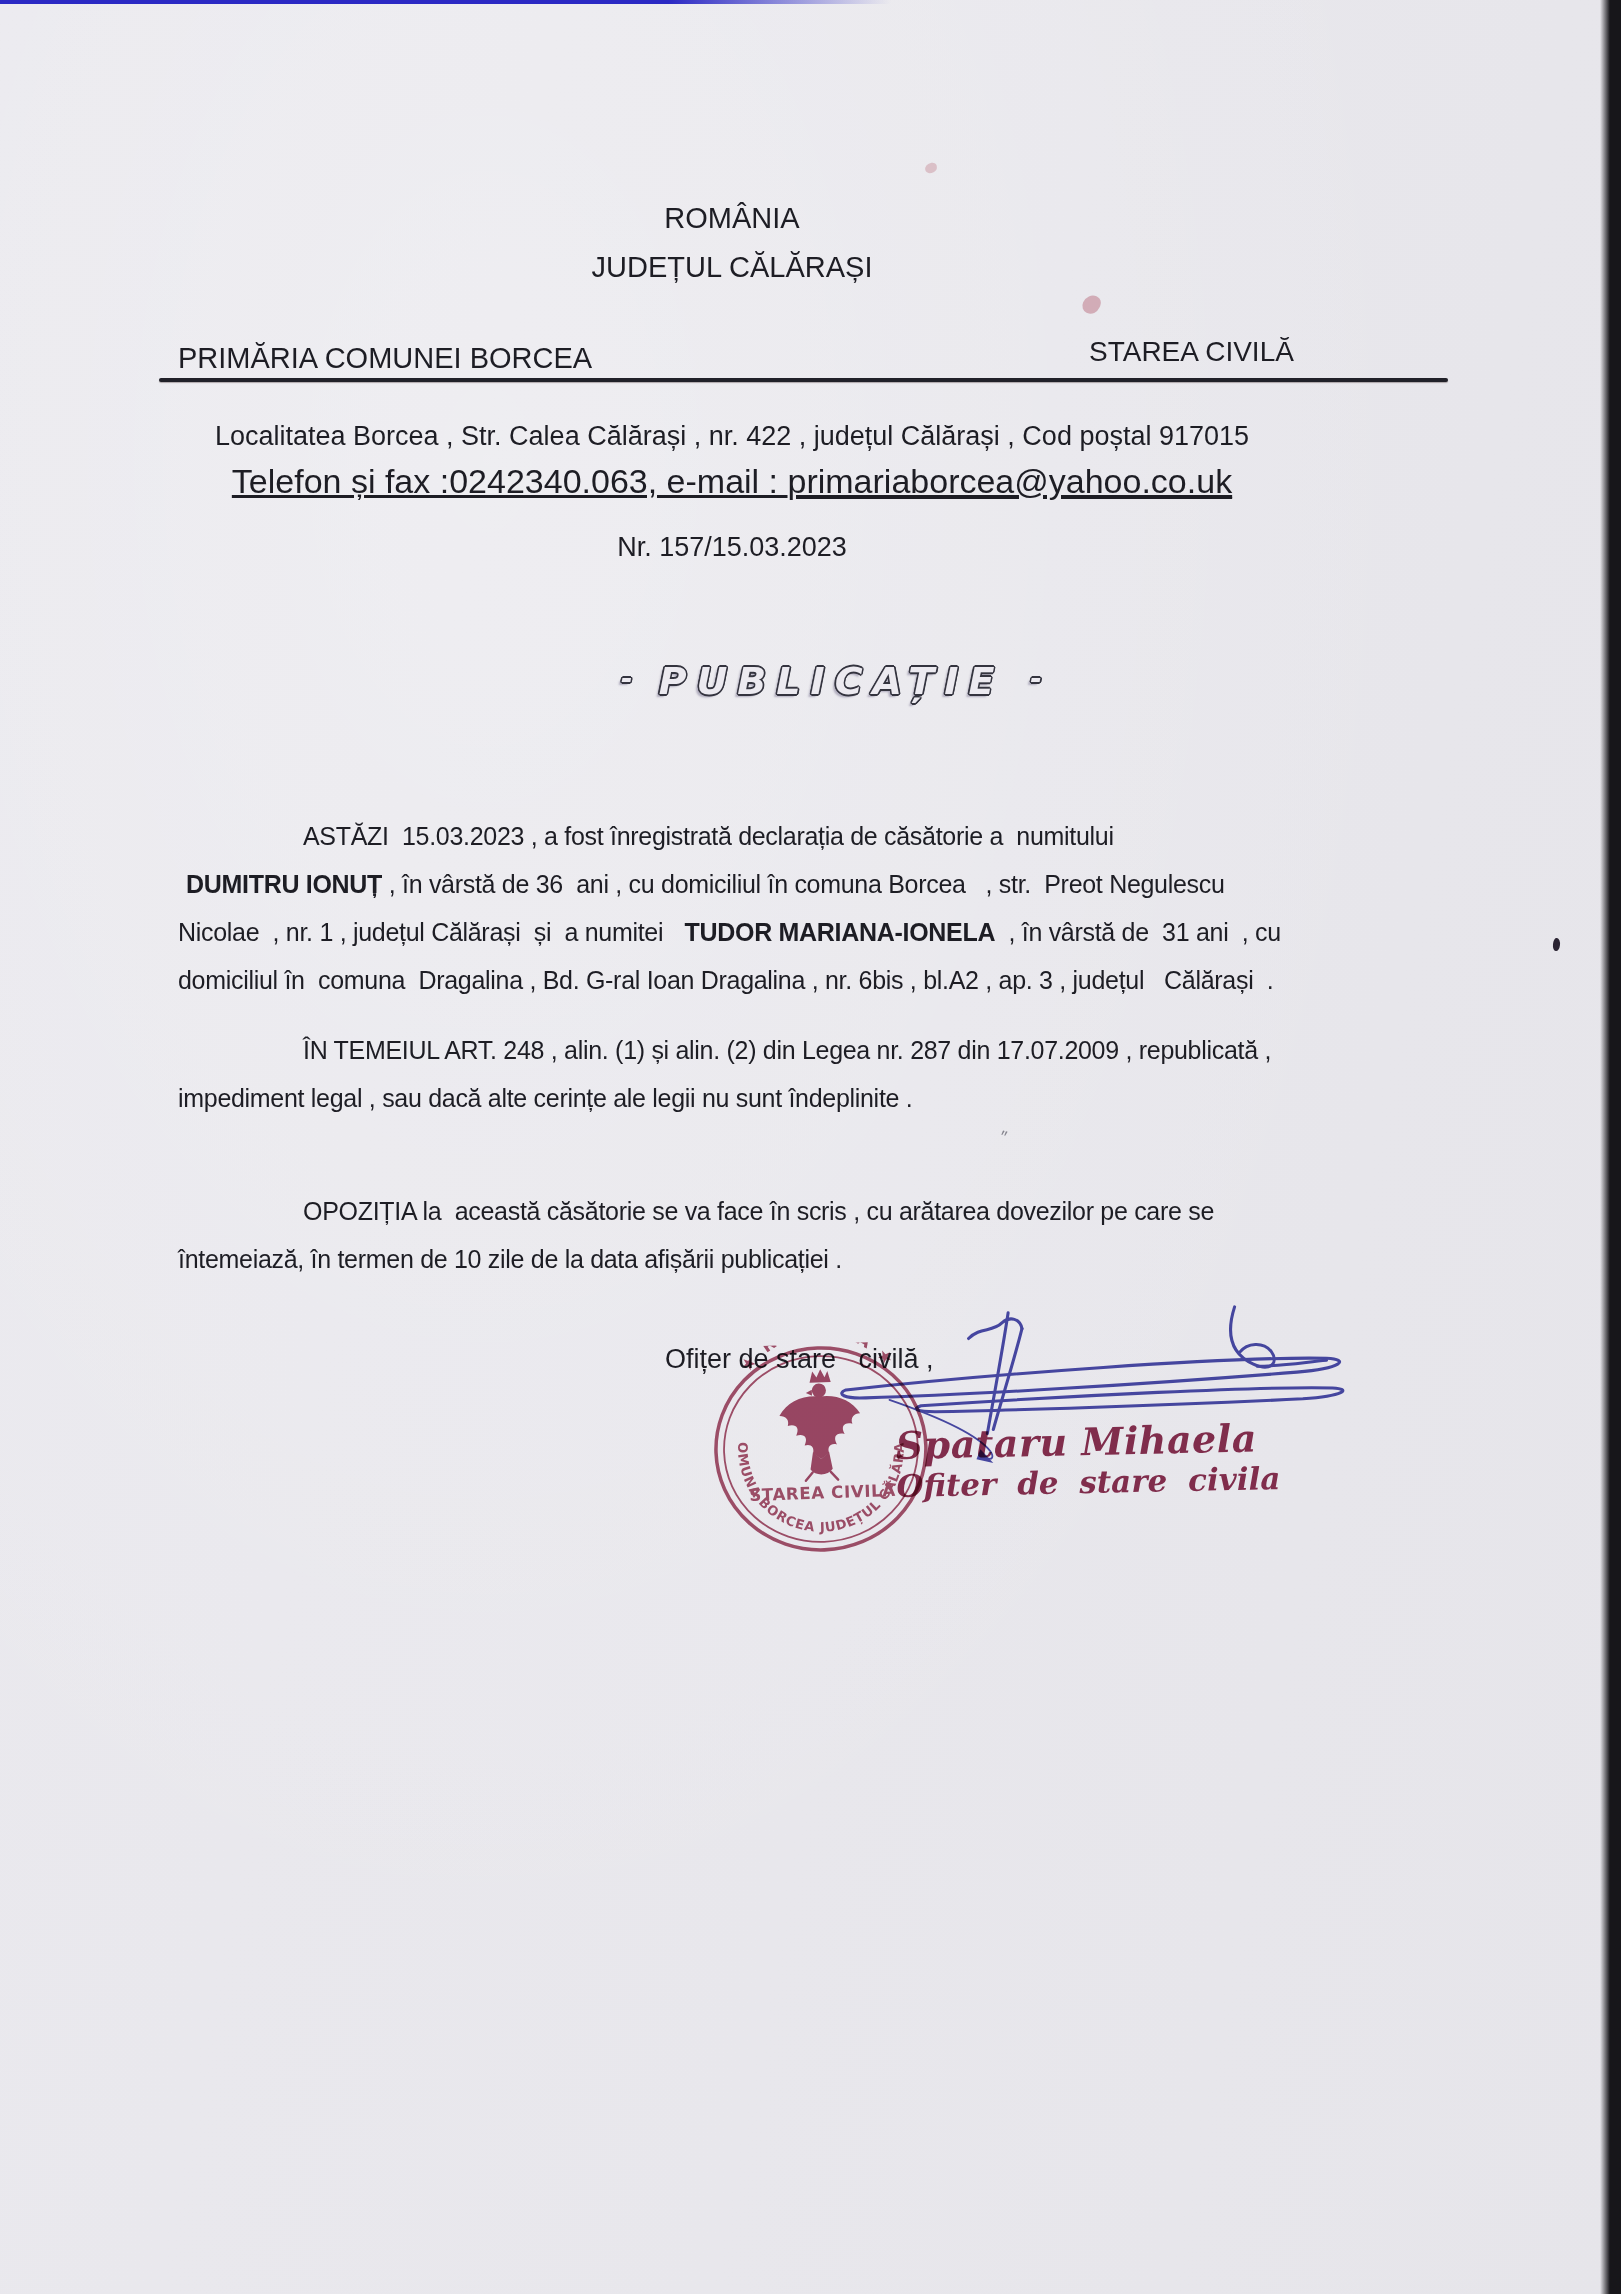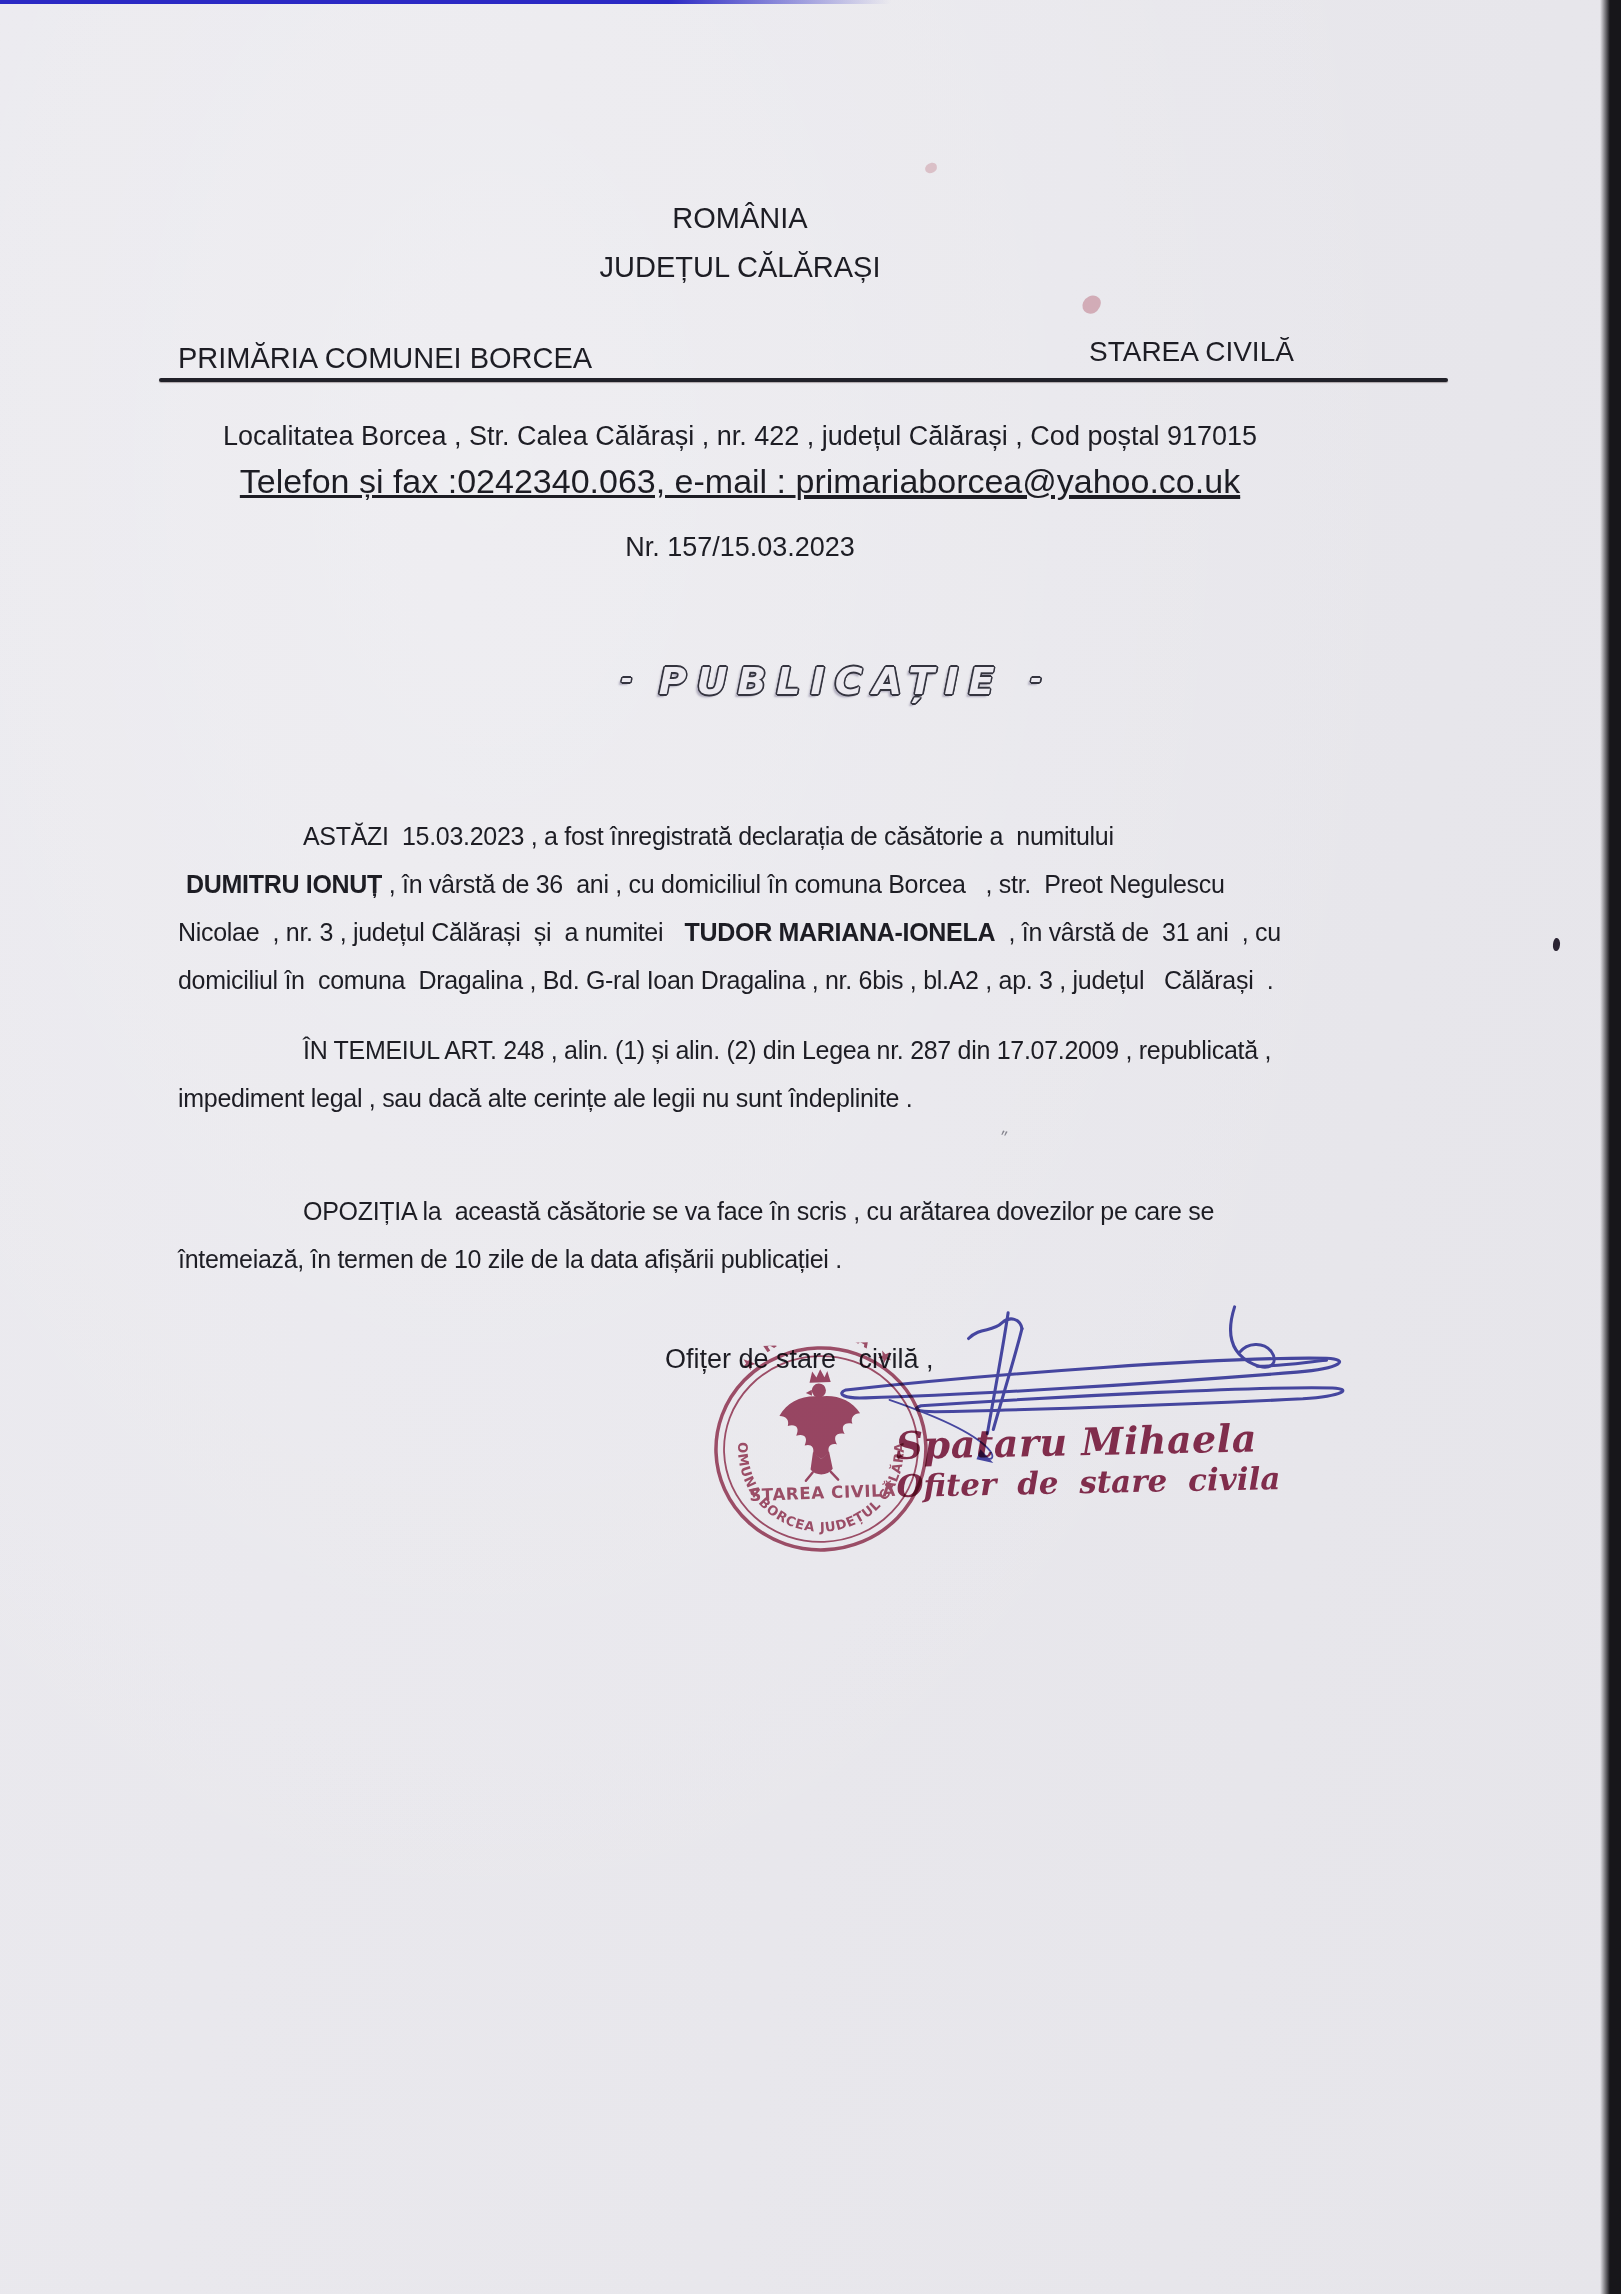--- a/index.html
+++ b/index.html
@@ -18,21 +18,21 @@
     background:linear-gradient(to right,#2b29c4 0%,#2b29c4 75%,rgba(43,41,196,0) 100%);}
   .edge-right{position:absolute;right:0;top:0;width:22px;height:100%;
     background:linear-gradient(to right, rgba(22,21,26,0) 0%, #17161a 45%);}
   .smudge{position:absolute;border-radius:60% 40% 55% 45%;}
   .smudge.pink1{left:1083px;top:295px;width:17px;height:19px;background:rgba(186,112,128,.5);transform:rotate(24deg);}
   .smudge.pink2{left:925px;top:163px;width:12px;height:10px;background:rgba(192,124,138,.38);transform:rotate(-12deg);}
   .speck-dark{position:absolute;left:1553px;top:938px;width:7px;height:13px;background:#2b2433;border-radius:45% 55% 50% 50%;transform:rotate(6deg);}
   .tick-mark{position:absolute;left:1000px;top:1133px;width:12px;height:10px;color:#5a5a66;font-size:18px;line-height:10px;transform:rotate(14deg);opacity:.7;}
 
   
-  .h-center{position:absolute;left:0;width:1464px;text-align:center;white-space:pre;padding-left:8px;}
+  .h-center{position:absolute;left:0;width:1464px;text-align:center;white-space:pre;}
   .country{top:202px;font-size:29px;}
   .county{top:251px;font-size:29px;}
   .office-left{position:absolute;left:178px;top:342px;font-size:29px;white-space:pre;}
   .office-right{position:absolute;left:1089px;top:336px;font-size:28px;white-space:pre;}
   .rule{position:absolute;left:159px;top:378px;width:1289px;height:4px;background:#212129;border-radius:2px;box-shadow:0 1px 1px rgba(60,40,40,.35);}
   .addr1{top:421px;font-size:27px;}
   .addr2{top:462px;font-size:34px;text-decoration:underline;}
   .email-link{text-decoration:underline;text-decoration-thickness:2px;text-underline-offset:4px;}
   .nr-line{top:532px;font-size:27px;}
 
@@ -83,21 +83,21 @@
   <div class="rule"></div>
   <div class="h-center addr1">Localitatea Borcea , Str. Calea Călărași , nr. 422 , județul Călărași , Cod poștal 917015</div>
   <div class="h-center addr2"><span>Telefon și fax :0242340.063, e-mail : </span><span class="email-link">primariaborcea@yahoo.co.uk</span></div>
   <div class="h-center nr-line">Nr. 157/15.03.2023</div>
 
   <div class="title"><span class="dash">-</span><span class="word">PUBLICAȚIE</span><span class="dash">-</span></div>
 
   <div class="para p1">
     <div class="line ind"><span>ASTĂZI  15.03.2023 , a fost înregistrată declarația de căsătorie a  numitului</span></div>
     <div class="line"><span class="b">DUMITRU IONUȚ</span><span> , în vârstă de 36  ani , cu domiciliul în comuna Borcea   , str.  Preot Negulescu</span></div>
-    <div class="line"><span>Nicolae  , nr. 3 , județul Călărași  și  a numitei  </span><span class="b">TUDOR MARIANA-IONELA</span><span>  , în vârstă de  31 ani  , cu</span></div>
+    <div class="line"><span>Nicolae  , nr. 1 , județul Călărași  și  a numitei  </span><span class="b">TUDOR MARIANA-IONELA</span><span>  , în vârstă de  31 ani  , cu</span></div>
     <div class="line"><span>domiciliul în  comuna  Dragalina , Bd. G-ral Ioan Dragalina , nr. 6bis , bl.A2 , ap. 3 , județul   Călărași  .</span></div>
   </div>
   <div class="para p2">
     <div class="line ind"><span>ÎN TEMEIUL ART. 248 , alin. (1) și alin. (2) din Legea nr. 287 din 17.07.2009 , republicată ,</span></div>
     <div class="line"><span>impediment legal , sau dacă alte cerințe ale legii nu sunt îndeplinite .</span></div>
   </div>
   <div class="para p3">
     <div class="line ind"><span>OPOZIȚIA la  această căsătorie se va face în scris , cu arătarea dovezilor pe care se</span></div>
     <div class="line"><span>întemeiază, în termen de 10 zile de la data afișării publicației .</span></div>
   </div>

